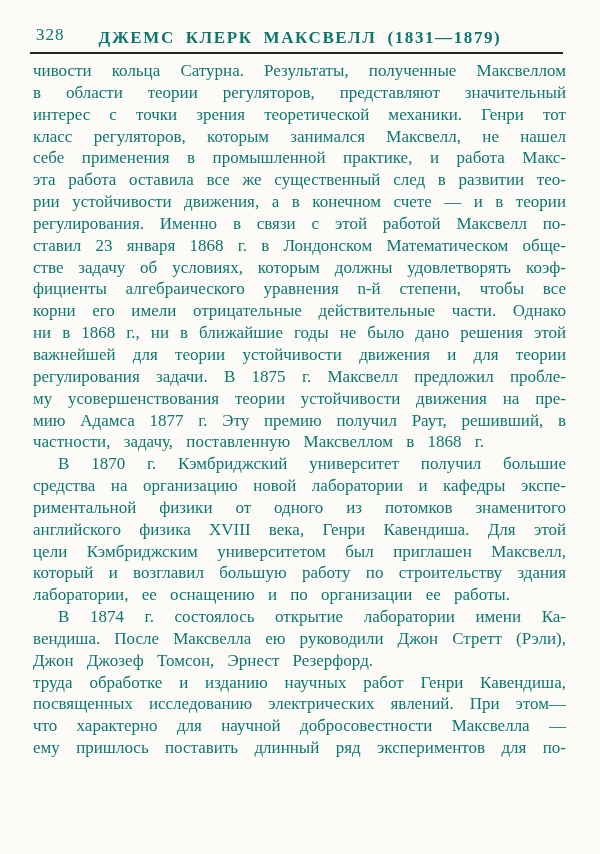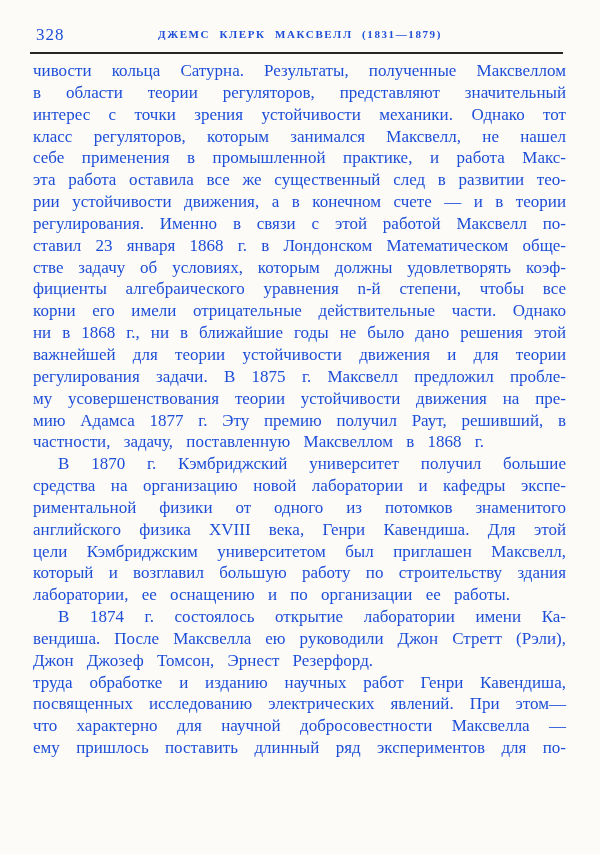--- a/index.html
+++ b/index.html
@@ -2,37 +2,37 @@
 <html><head>
 <meta charset="utf-8">
 <style>
   html, body { margin: 0; padding: 0; background: #e8e8e4; }
   .page {
     position: relative;
     width: 600px;
     height: 854px;
     background: #fcfbf7;
     font-family: "Liberation Serif", "DejaVu Serif", serif;
-    color: #1d4ed8;
+    color: #0f766e;
     overflow: hidden;
   }
   .pagenum {
     position: absolute;
     left: 36px;
     top: 25px;
     font-size: 17px;
     letter-spacing: 1px;
   }
   .running-title {
     position: absolute;
     left: 0;
     right: 0;
     top: 28px;
     text-align: center;
-    font-size: 11px;
+    font-size: 17px;
     font-weight: bold;
     letter-spacing: 1.6px;
     word-spacing: 5px;
     white-space: nowrap;
   }
   .rule {
     position: absolute;
     left: 30px;
     top: 52px;
     width: 533px;
@@ -65,21 +65,21 @@
 </head>
 <body>
 
 <div class="page">
   <div class="pagenum">328</div>
   <div class="running-title">ДЖЕМС КЛЕРК МАКСВЕЛЛ (1831—1879)</div>
   <div class="rule"></div>
   <div class="text-block">
       <div class="line">чивости кольца Сатурна. Результаты, полученные Максвеллом</div>
       <div class="line">в области теории регуляторов, представляют значительный</div>
-      <div class="line">интерес с точки зрения устойчивости механики. Однако тот</div>
+      <div class="line">интерес с точки зрения теоретической механики. Генри тот</div>
       <div class="line">класс регуляторов, которым занимался Максвелл, не нашел</div>
       <div class="line">себе применения в промышленной практике, и работа Макс-</div>
       <div class="line">эта работа оставила все же существенный след в развитии тео-</div>
       <div class="line">рии устойчивости движения, а в конечном счете — и в теории</div>
       <div class="line">регулирования. Именно в связи с этой работой Максвелл по-</div>
       <div class="line">ставил 23 января 1868 г. в Лондонском Математическом обще-</div>
       <div class="line">стве задачу об условиях, которым должны удовлетворять коэф-</div>
       <div class="line">фициенты алгебраического уравнения n-й степени, чтобы все</div>
       <div class="line">корни его имели отрицательные действительные части. Однако</div>
       <div class="line">ни в 1868 г., ни в ближайшие годы не было дано решения этой</div>

